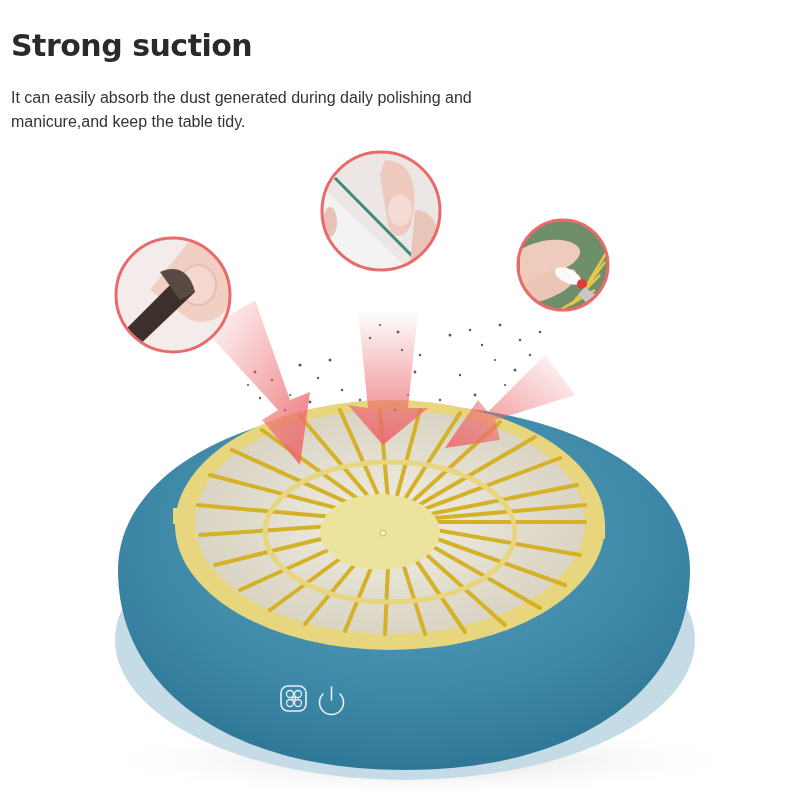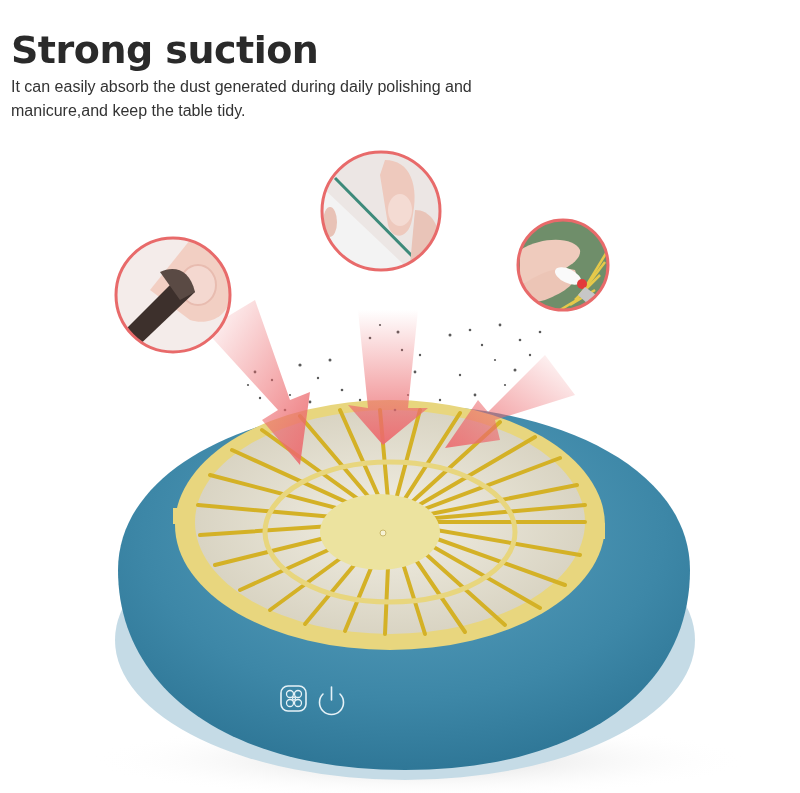--- a/index.html
+++ b/index.html
@@ -1,24 +1,24 @@
 <!DOCTYPE html>
 <html><head>
   <meta charset="utf-8">
   <style>
     * { margin: 0; padding: 0; box-sizing: border-box; }
     html, body { width: 800px; height: 793px; background: #ffffff; overflow: hidden; }
     body { position: relative; font-family: "DejaVu Sans", sans-serif; }
     .headline {
       position: absolute; left: 11px; top: 28px;
-      font-size: 38px; font-weight: bold; color: #2a2a2a; letter-spacing: -0.5px;
+      font-size: 30px; font-weight: bold; color: #2a2a2a; letter-spacing: -0.5px;
       font-family: "DejaVu Sans", sans-serif;
     }
     .desc {
-      position: absolute; left: 11px; top: 75px; width: 560px;
+      position: absolute; left: 11px; top: 86px; width: 560px;
       font-size: 16px; line-height: 24px; color: #333333;
       font-family: "Liberation Sans", sans-serif;
     }
     .scene { position: absolute; left: 0; top: 0; width: 800px; height: 793px; }
   </style>
 </head>
 <body>
 
 <div class="headline">Strong suction</div>
 <div class="desc">It can easily absorb the dust generated during daily polishing and manicure,and keep the table tidy.</div>

